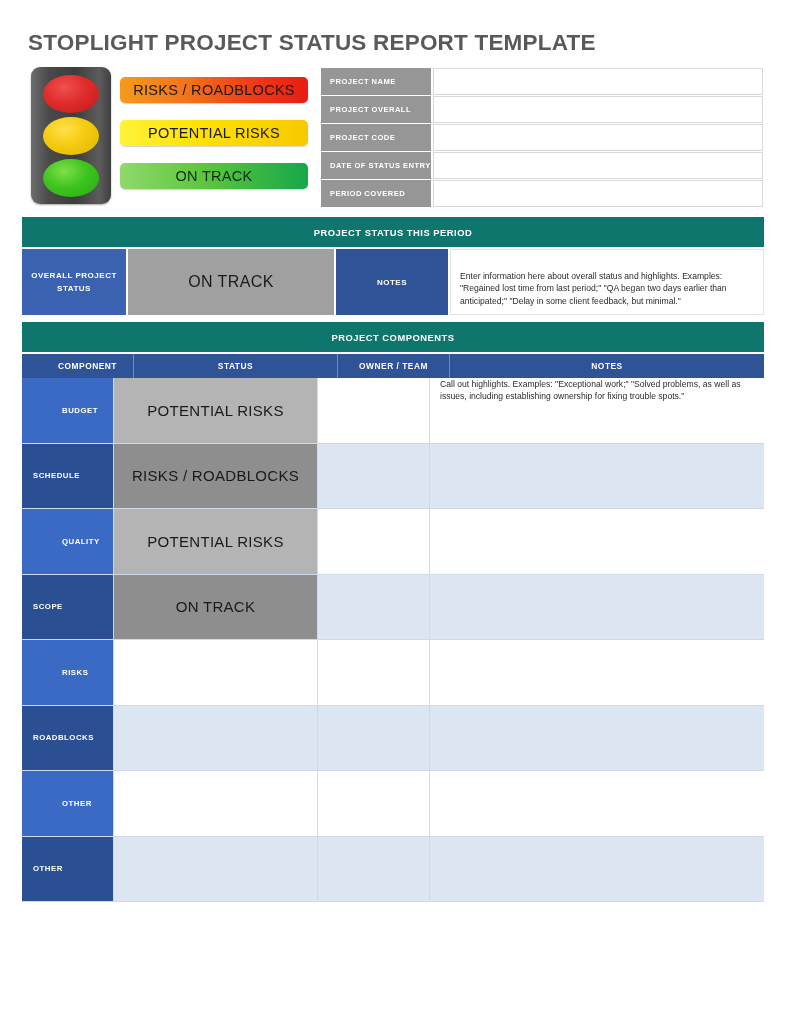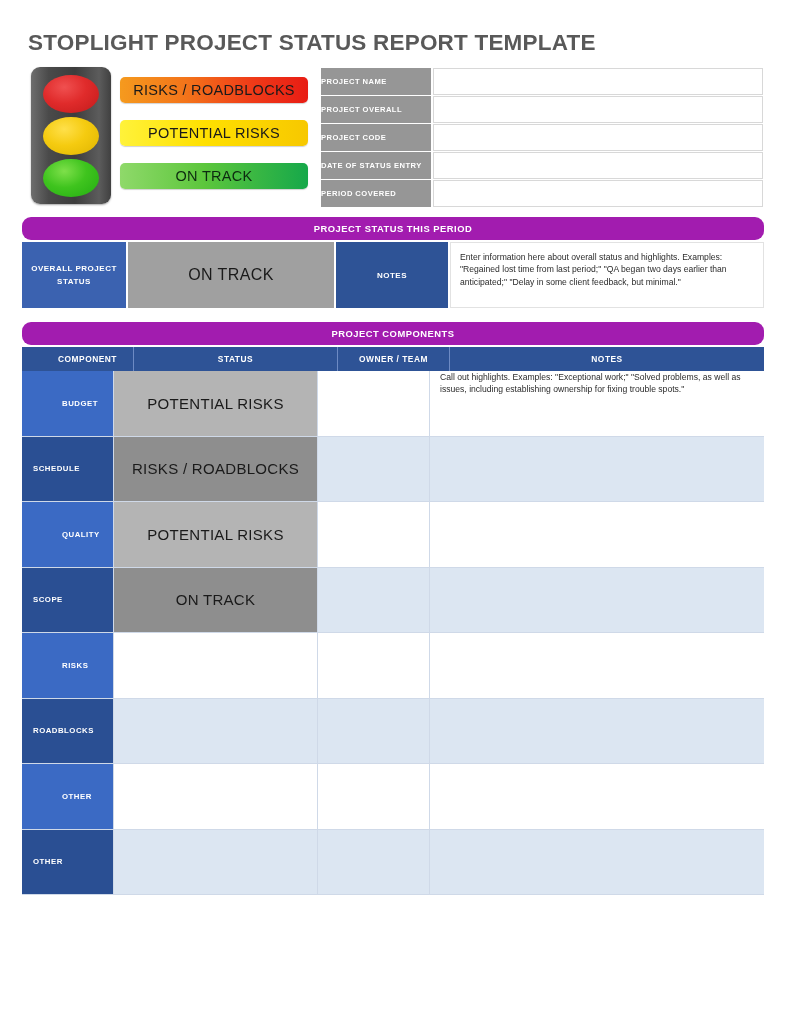--- a/index.html
+++ b/index.html
@@ -42,31 +42,30 @@
   .legend-bar.red-bar    { background: linear-gradient(to right,#f59a1e 0%,#f3741a 35%,#ef3b18 70%,#e81c14 100%); }
   .legend-bar.yellow-bar { background: linear-gradient(to right,#fff23a 0%,#ffe000 45%,#f7c800 100%); }
   .legend-bar.green-bar  { background: linear-gradient(to right,#8fd96a 0%,#5cc63c 45%,#16a84a 100%); color:#0d2b10; margin-bottom:0; }
 
   
   .info { position: absolute; left: 321px; top: 68px; width: 442px; }
   .info-row { display: flex; height: 26.5px; margin-bottom: 1.5px; }
   .info-label {
     width: 110px; background: #969696; color: #fff;
     font-size: 7.6px; font-weight: bold; letter-spacing: .45px;
-    display: flex; align-items: center; 
+    display: flex; align-items: center; padding-left: 9px;
   }
   .info-value { flex: 1; background: #fff; border: 1px solid #d8d8d8; margin-left: 2px; }
 
   
   .banner {
-    background: #a21caf; color: #fff;
+    background: #0f766e; color: #fff;
     font-size: 9.4px; font-weight: bold; letter-spacing: .5px;
     display: flex; align-items: center; justify-content: center;
-    height: 23px;
-    border-radius: 9px;
+    height: 30px;
   }
 
   
   .status-sec { position: absolute; left: 22px; top: 217px; width: 742px; }
   .status-body { display: flex; height: 66px; margin-top: 2px; }
   .sb-label {
     width: 104px; background: #3b62b0; color: #fff;
     font-size: 8px; font-weight: bold; letter-spacing: .5px; line-height: 13px;
     display: flex; align-items: center; justify-content: center; text-align: center;
   }
@@ -75,21 +74,21 @@
     display: flex; align-items: center; justify-content: center;
     font-size: 16px; color: #1a1a1a; letter-spacing: .4px;
   }
   .sb-notes-label {
     width: 112px; background: #2e5396; color: #fff; margin-left: 2px;
     font-size: 8px; font-weight: bold; letter-spacing: .5px;
     display: flex; align-items: center; justify-content: center;
   }
   .sb-notes {
     flex: 1; background: #fff; margin-left: 2px; border: 1px solid #e2e2e2;
-    padding: 8px 9px; font-size: 8.6px; line-height: 12.4px; color: #2b2b2b;
+    padding: 20px 9px; font-size: 8.6px; line-height: 12.4px; color: #2b2b2b;
   }
 
   
   .comp-sec { position: absolute; left: 22px; top: 322px; width: 742px; }
   .comp-head { display: flex; height: 24px; margin-top: 2px; background: #2e5396; padding-left: 20px; }
   .comp-head div {
     color: #fff; font-size: 8.4px; font-weight: bold; letter-spacing: .5px;
     display: flex; align-items: center; justify-content: center;
     border-right: 1px solid #6d8ac4;
   }

